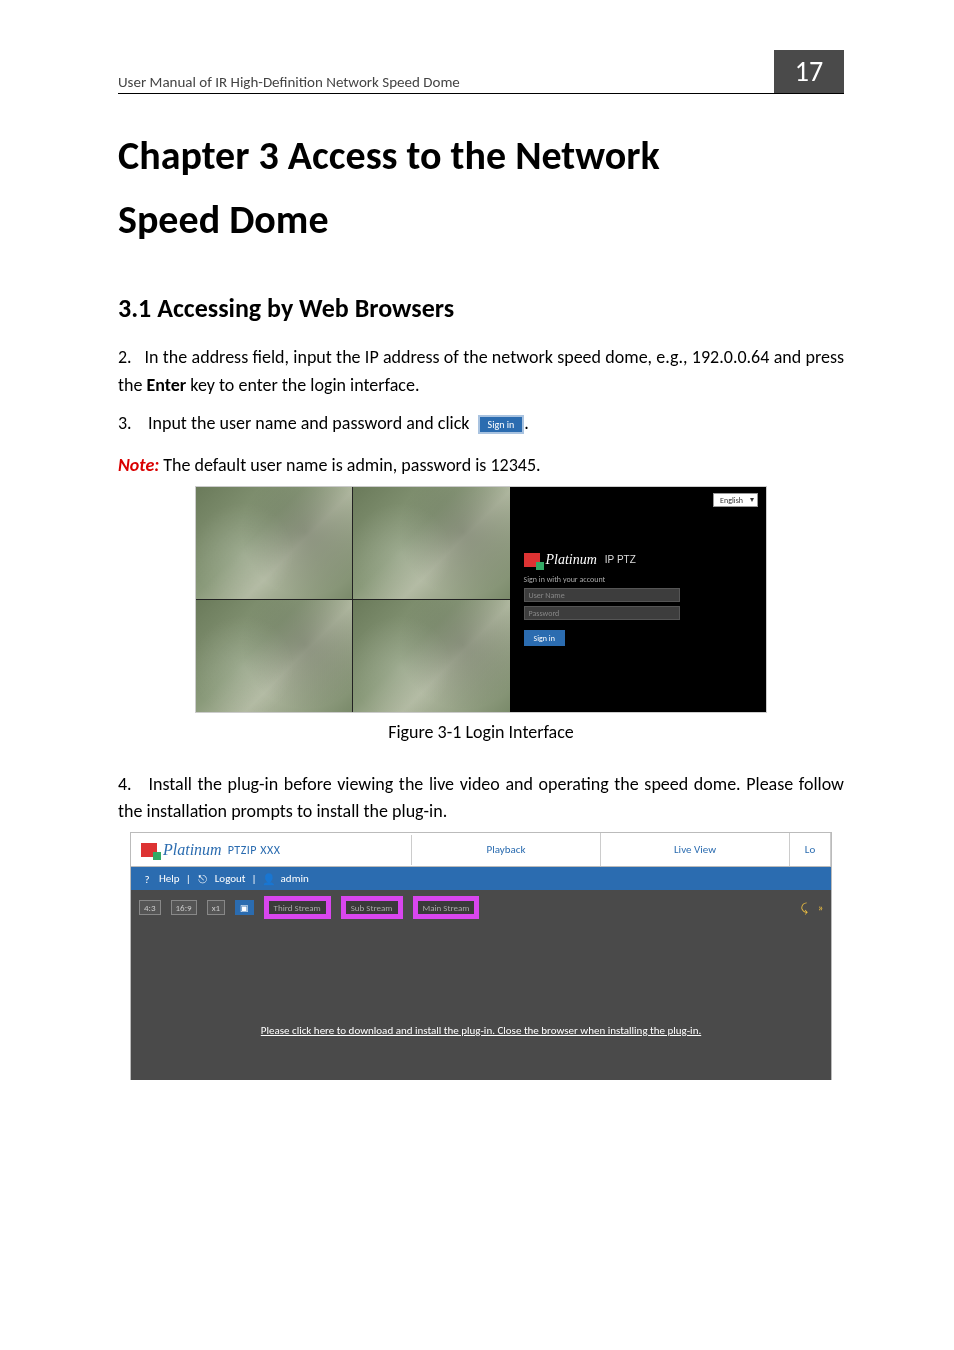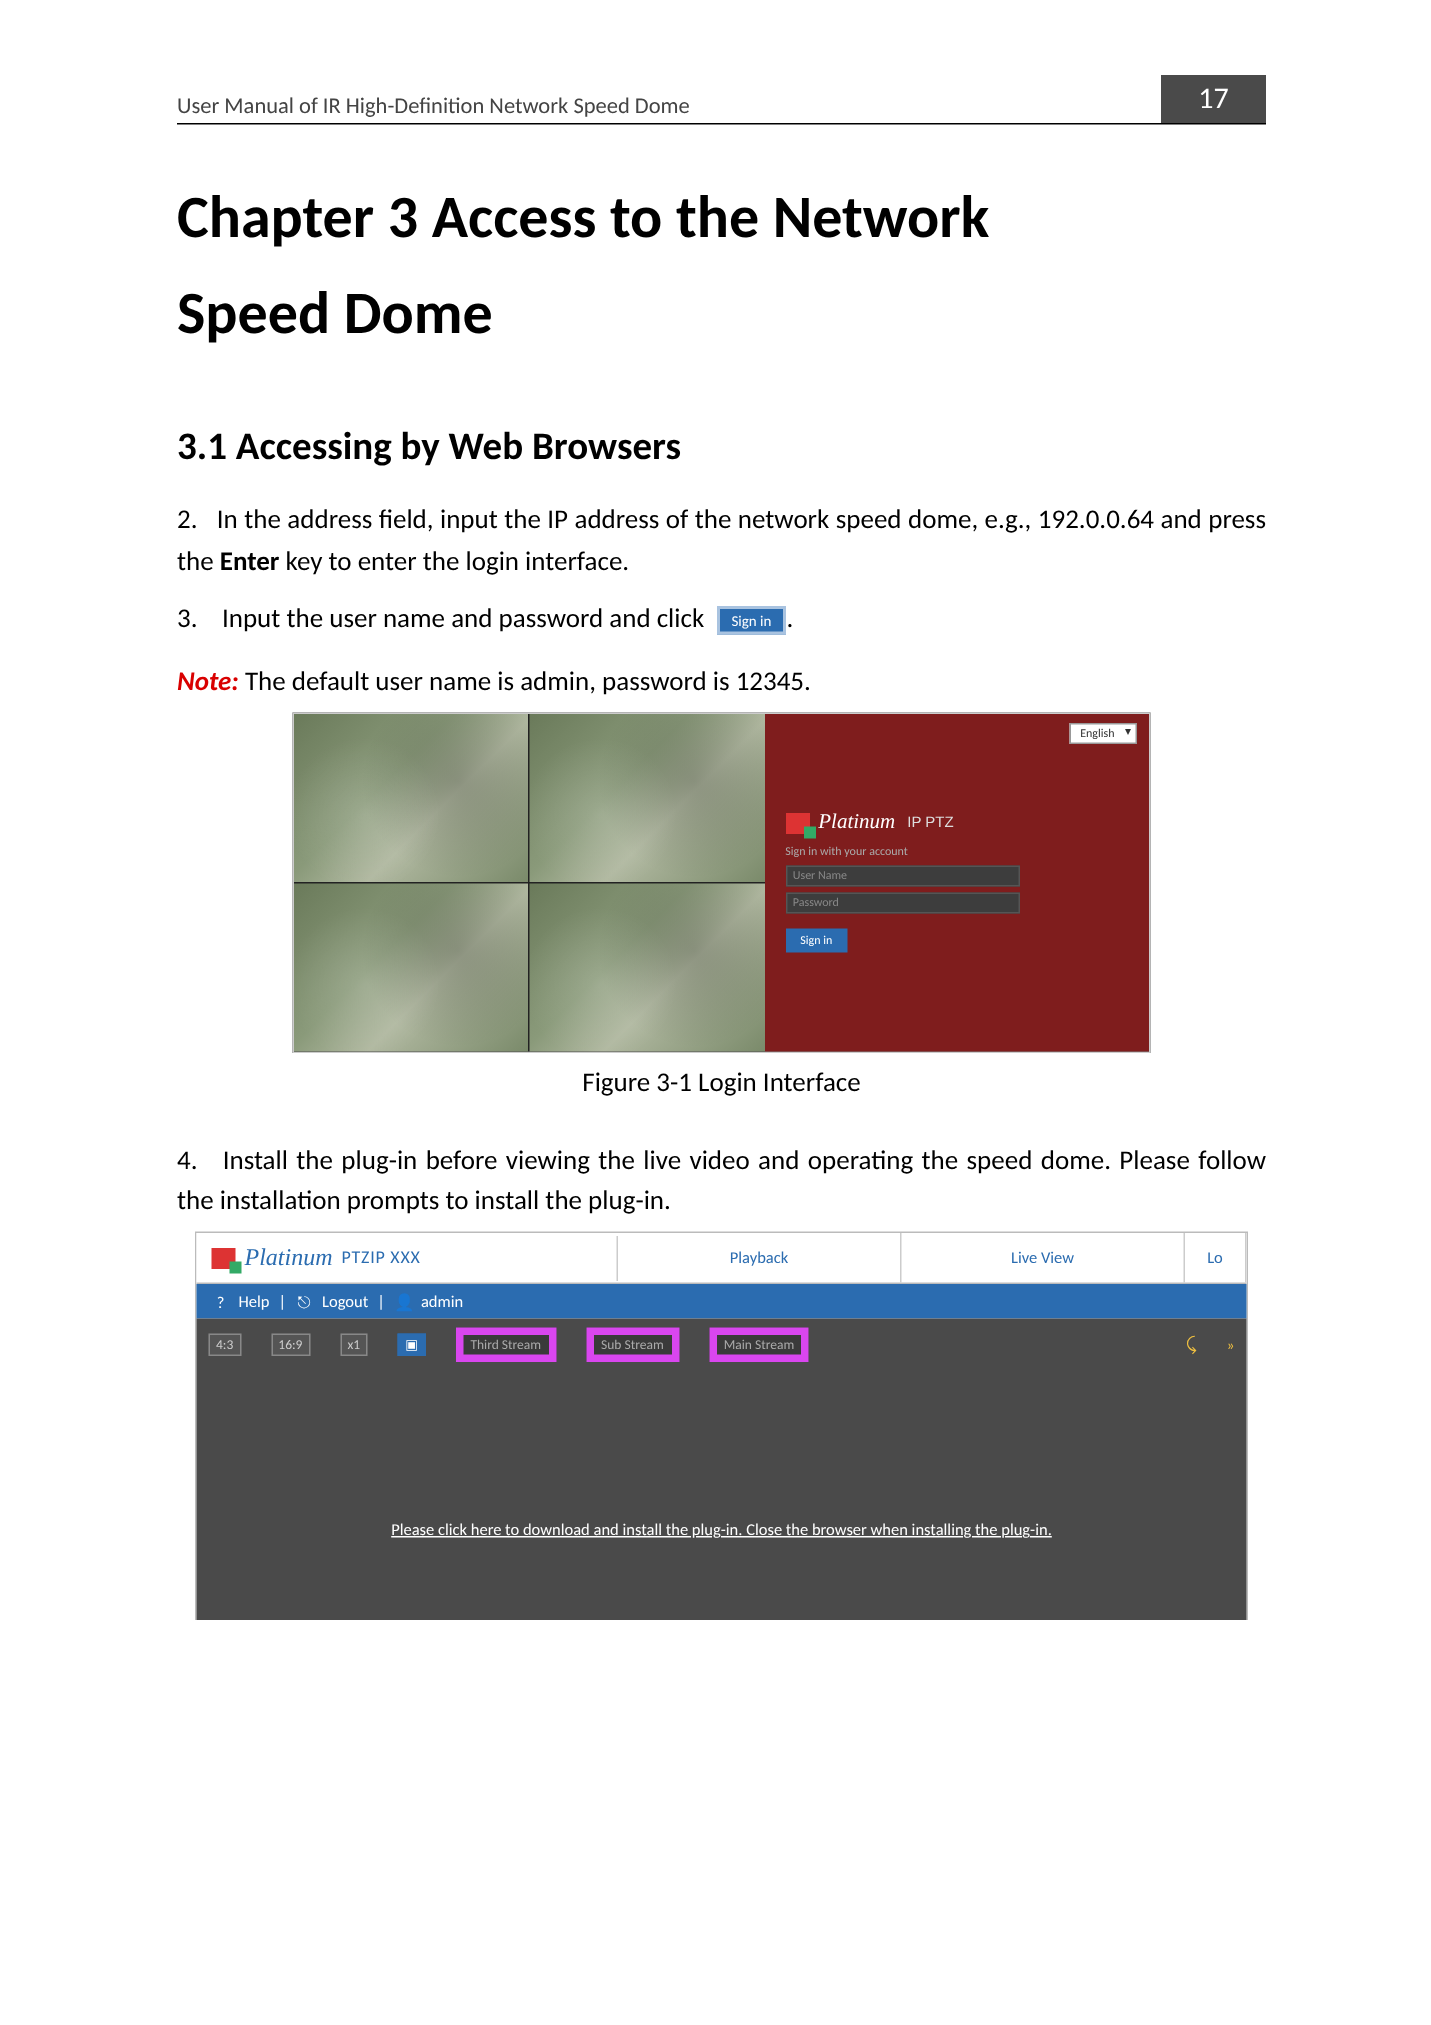--- a/index.html
+++ b/index.html
@@ -26,21 +26,21 @@
   }
   .running-head .title {
     flex: 1;
     font-size: 15px;
     color: #444;
   }
   .running-head .pagenum {
     width: 70px;
     background: #4a4a4a;
     color: #fff;
-    font-size: 20px;
+    font-size: 28px;
     text-align: center;
     padding: 4px 0;
     font-weight: 400;
     margin-left: 10px;
     margin-bottom: -2px;
   }
   h1.chapter {
     font-size: 40px;
     font-weight: 700;
     text-align: left;
@@ -108,21 +108,21 @@
   .fig1 .tile::after {
     content: "";
     position: absolute;
     inset: 0;
     background:
       radial-gradient(circle at 30% 60%, rgba(255,255,255,0.15), transparent 40%),
       radial-gradient(circle at 70% 40%, rgba(0,0,0,0.2), transparent 50%);
   }
   .fig1 .right {
     flex: 1;
-    background: #7f1d1d;
+    background: #000000;
     position: relative;
     padding: 10px 14px;
     color: #ddd;
   }
   .fig1 .lang {
     position: absolute;
     top: 6px; right: 8px;
     background: #fff;
     color: #333;
     font-size: 8px;
@@ -263,21 +263,21 @@
     display: inline-block;
     width: 12px; height: 12px;
     text-align: center;
   }
   .fig2 .streambar {
     background: #4a4a4a;
     color: #ccc;
     padding: 6px 8px;
     display: flex;
     align-items: center;
-    gap: 20px;
+    gap: 10px;
     font-size: 10px;
   }
   .fig2 .sb-btn {
     border: 1px solid #888;
     padding: 1px 4px;
     background: #555;
     font-size: 9px;
   }
   .fig2 .sb-btn.active {
     background: #2b6cb0;

